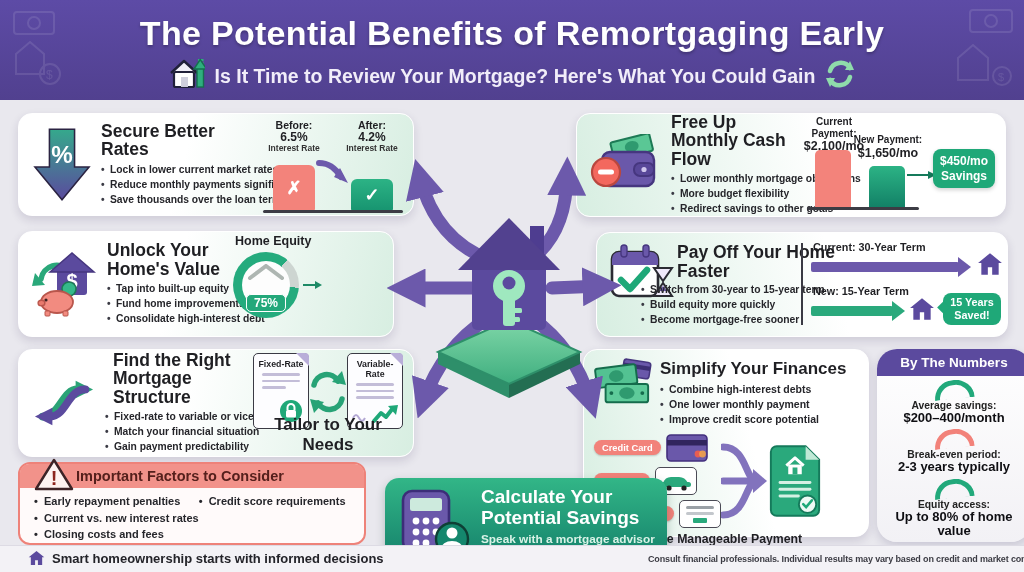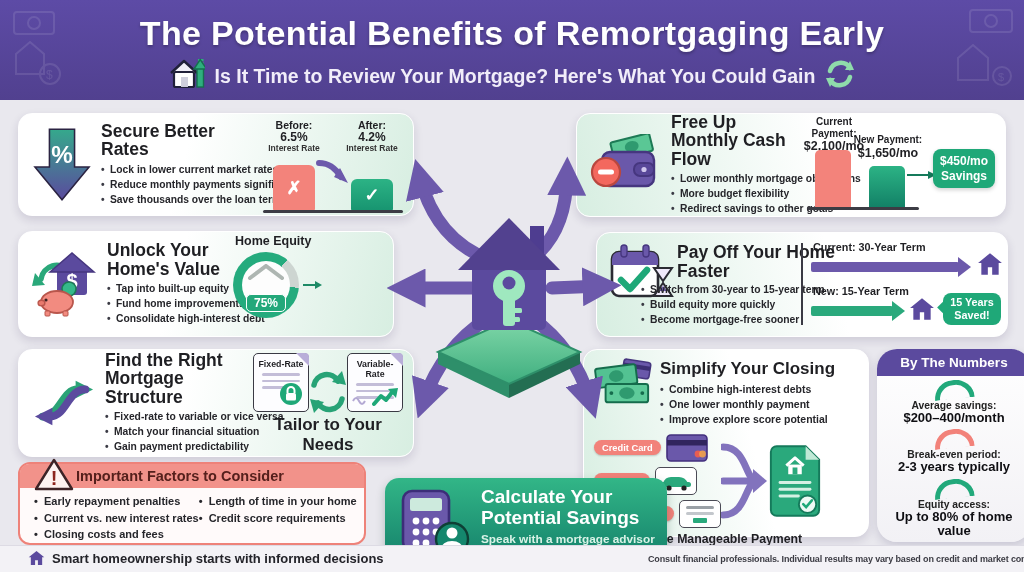--- a/index.html
+++ b/index.html
@@ -91,21 +91,21 @@
     border-left:13px solid var(--purpleMid);border-top:10px solid transparent;border-bottom:10px solid transparent;}
   .t-arrow.grn{background:#2aa97c;}
   .t-arrow.grn::after{border-left-color:#2aa97c;}
   .t-house{position:absolute;}
   .t-badge{position:absolute;background:#1fa878;color:#fff;font-size:10.8px;font-weight:800;text-align:center;
     border-radius:8px;padding:3px 4px;line-height:1.2;width:58px;}
   .t-badge::before{content:"";position:absolute;left:-4px;top:10px;width:9px;height:9px;background:#1fa878;transform:rotate(45deg);}
 
   
   .docs{flex:0 0 150px;position:relative;height:100px;text-align:center;}
-  .doc{position:absolute;top:0;width:56px;height:59px;background:#fdfdff;border:1.6px solid #3a3a44;border-radius:5px;padding-top:5px;}
+  .doc{position:absolute;top:0;width:56px;height:76px;background:#fdfdff;border:1.6px solid #3a3a44;border-radius:5px;padding-top:5px;}
   .doc.d1{left:0;}
   .doc.d2{right:0;}
   .doc-fold{position:absolute;right:-1px;top:-1px;width:0;height:0;border-top:13px solid #b9aed9;border-left:13px solid transparent;border-radius:0 4px 0 0;}
   .doc-title{font-size:8.8px;font-weight:800;color:var(--ink);}
   .doc-line{height:2.5px;background:#c3bdd8;border-radius:2px;margin:4px 8px 0;}
   .doc svg{position:absolute;}
   .swap{position:absolute;left:55px;top:14px;}
   .docs-cap{position:absolute;left:0;right:0;bottom:-2px;font-size:17px;font-weight:800;color:var(--ink);}
 
   
@@ -363,21 +363,21 @@
   <section class="card gl c5">
     <div class="cicon" style="width:70px;">
       <svg width="62" height="54" viewBox="0 0 64 52">
         <path d="M10 40 C28 40 30 12 46 12" stroke="#2aa376" stroke-width="8" fill="none" stroke-linecap="round"></path>
         <polygon points="44,3 62,12 44,21" fill="#2aa376"></polygon>
         <path d="M54 12 C36 12 34 40 18 40" stroke="#5b4a9e" stroke-width="8" fill="none" stroke-linecap="round"></path>
         <polygon points="20,31 2,40 20,49" fill="#5b4a9e"></polygon>
       </svg>
     </div>
     <div class="ctext">
-      <h3 style="max-width:185px;">Find the Right Mortgage Structure</h3>
+      <h3 style="max-width:185px;margin-left:8px;">Find the Right Mortgage Structure</h3>
       <ul>
         <li>Fixed-rate to variable or vice versa</li>
         <li>Match your financial situation</li>
         <li>Gain payment predictability</li>
       </ul>
     </div>
     <div class="docs">
       <div class="doc d1">
         <span class="doc-fold"></span>
         <div class="doc-title">Fixed-Rate</div>
@@ -426,25 +426,25 @@
               <rect x="2" y="8" width="42" height="20" rx="2.5" fill="#53c292" stroke="#156c4c" stroke-width="2"></rect>
               <ellipse cx="23" cy="18" rx="7.5" ry="6" fill="#2f9a6f"></ellipse>
             </g>
           <rect x="12" y="26" width="44" height="19" rx="2.5" fill="#5ecb9a" stroke="#156c4c" stroke-width="2"></rect>
           <ellipse cx="34" cy="35.5" rx="8" ry="6" fill="#2f9a6f"></ellipse>
             <circle cx="18" cy="35.5" r="2" fill="#156c4c"></circle>
             <circle cx="50" cy="35.5" r="2" fill="#156c4c"></circle>
         </svg>
       </div>
       <div class="ctext">
-        <h3>Simplify Your Closing</h3>
+        <h3>Simplify Your Finances</h3>
         <ul>
           <li>Combine high-interest debts</li>
           <li>One lower monthly payment</li>
-          <li>Improve explore score potential</li>
+          <li>Improve credit score potential</li>
         </ul>
       </div>
     </div>
     <div class="debts">
       <div class="debt-list">
         <div class="debt-row">
           <span class="pill">Credit Card</span>
           <span class="dicon nob">
             <svg width="42" height="28" viewBox="0 0 42 28">
                 <rect x="1" y="1" width="40" height="26" rx="4" fill="#6a58aa" stroke="#43307e" stroke-width="1.6"></rect>
@@ -523,21 +523,20 @@
       <text x="20" y="27" text-anchor="middle" font-size="20" font-weight="bold" fill="#8c241d">!</text>
     </svg>
     <div class="fact-head">Important Factors to Consider</div>
     <div class="fact-cols">
       <ul>
         <li>Early repayment penalties</li>
         <li>Current vs. new interest rates</li>
         <li>Closing costs and fees</li>
       </ul>
       <ul>
-        <li>Length of time in your home</li>
         <li>Credit score requirements</li>
       </ul>
     </div>
   </section>
 
   <section class="cta">
     <div>
       <svg width="74" height="72" viewBox="0 0 74 72">
         <rect x="6" y="4" width="46" height="60" rx="9" fill="#6a58aa" stroke="#3c2d78" stroke-width="2.6"></rect>
         <rect x="13" y="11" width="32" height="13" rx="2.5" fill="#cdeadd"></rect>

